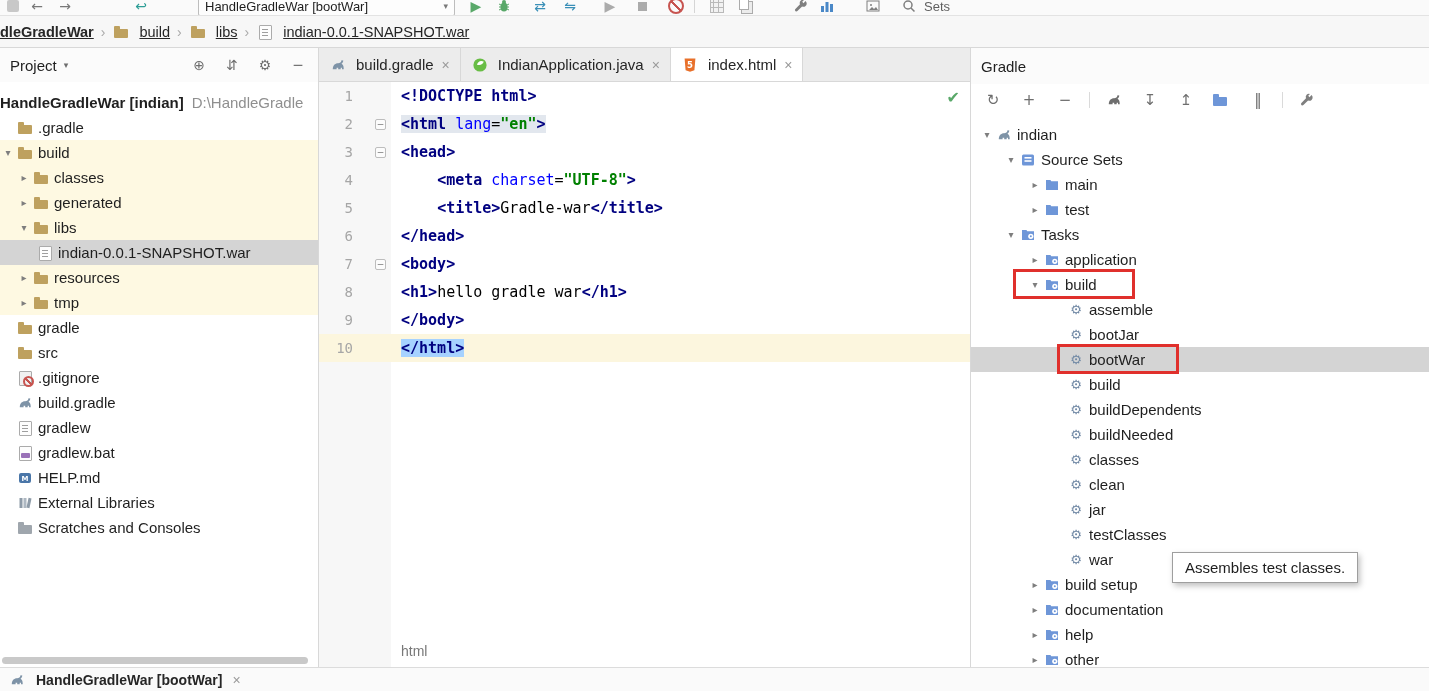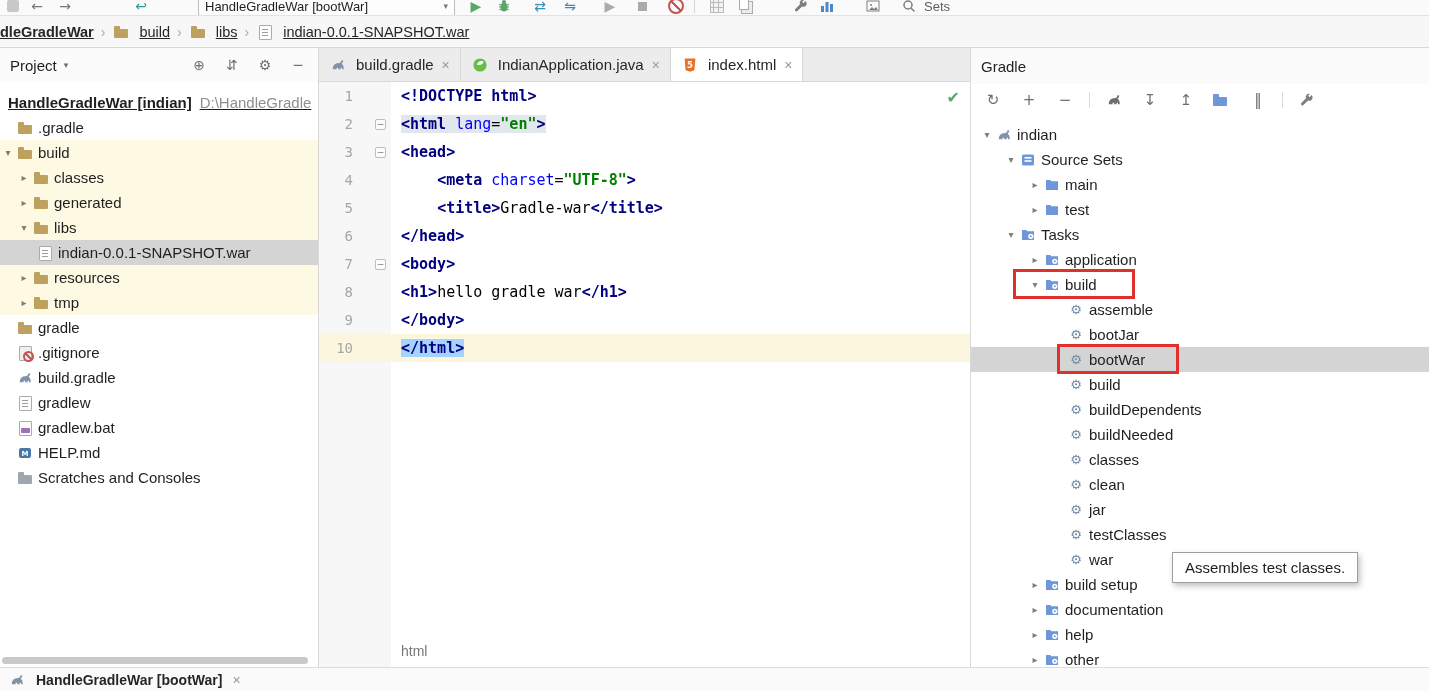--- a/index.html
+++ b/index.html
@@ -203,21 +203,21 @@
     <div class="panel-header">
       <span>Project</span>
       <span class="ph-caret">▾</span>
       <span class="ph-spacer"></span>
       <span class="hicon">⊕</span>
       <span class="hicon">⇵</span>
       <span class="hicon">⚙</span>
       <span class="hicon">─</span>
     </div>
     <div class="tree" id="project-tree">
-        <div class="trow" style="padding-left: 8px; text-decoration: underline;">
+        <div class="trow" style="">
           <span class="bold">HandleGradleWar [indian]</span>
           <span class="tsuffix">D:\HandleGradle</span>
         </div>
         <div class="trow" style="padding-left: 16px;">
           <span class="ticon pi-folder"></span>
           <span>.gradle</span>
         </div>
         <div class="trow bg-build" style="padding-left: 0px;">
           <span class="chev">▾</span>
           <span class="ticon pi-folder"></span>
@@ -250,20 +250,24 @@
         <div class="trow bg-build" style="padding-left: 16px;">
           <span class="chev">▸</span>
           <span class="ticon pi-folder"></span>
           <span>tmp</span>
         </div>
         <div class="trow" style="padding-left: 16px;">
           <span class="ticon pi-folder"></span>
           <span>gradle</span>
         </div>
         <div class="trow" style="padding-left: 16px;">
+          <span class="ticon pi-folder"></span>
+          <span>src</span>
+        </div>
+        <div class="trow" style="padding-left: 16px;">
           <span class="ticon pi-ignore"></span>
           <span>.gitignore</span>
         </div>
         <div class="trow" style="padding-left: 16px;">
           <span class="ticon ">
             <svg width="16" height="16" viewBox="0 0 16 16">
               <path fill="#7E93A7" d="M2.8 12.2c0-3.7 2.1-6 5.3-6 1.9 0 2.9-.8 3.2-2.1l.2-.9 1.8.4-.2.8c-.2 1-.8 1.8-1.6 2.3 1.5.9 2.2 2.6 2.2 4.5v1h-1.7v-1.4h-1.3v1.4H8.2v-1.4H6.6v1.4H2.8z"></path>
             </svg>
           </span>
           <span>build.gradle</span>
@@ -277,20 +281,30 @@
           <span>gradlew.bat</span>
         </div>
         <div class="trow" style="padding-left: 16px;">
           <span class="ticon ">
             <svg width="16" height="16" viewBox="0 0 16 16">
               <rect x="2" y="3" width="12" height="10" rx="2" fill="#4A76A8"></rect>
               <text x="8" y="11" font-size="7" text-anchor="middle" fill="#fff" font-family="DejaVu Sans, sans-serif" font-weight="bold">M</text>
             </svg>
           </span>
           <span>HELP.md</span>
+        </div>
+        <div class="trow" style="padding-left: 16px;">
+          <span class="ticon ">
+            <svg width="16" height="16" viewBox="0 0 16 16">
+              <rect x="2.5" y="3" width="3" height="10" fill="#8E9BA8"></rect>
+              <rect x="6.5" y="3" width="3" height="10" fill="#AEB8C2"></rect>
+              <rect x="10.5" y="3" width="3" height="10" fill="#8E9BA8" transform="rotate(12 12 8)"></rect>
+            </svg>
+          </span>
+          <span>External Libraries</span>
         </div>
         <div class="trow" style="padding-left: 16px;">
           <span class="ticon pi-grayfolder"></span>
           <span>Scratches and Consoles</span>
         </div>
       </div>
     <div class="hscroll"></div>
   </div>
 
   <div class="editor-panel">

